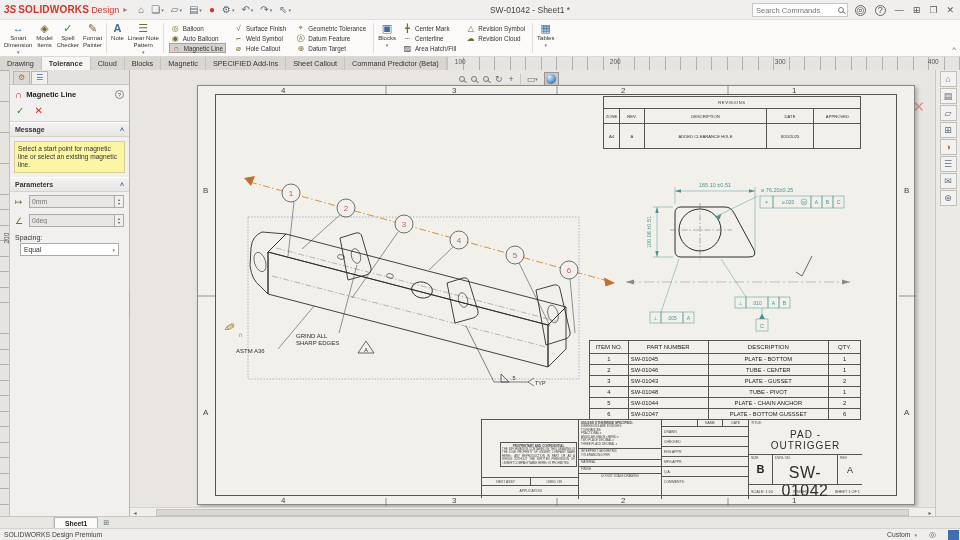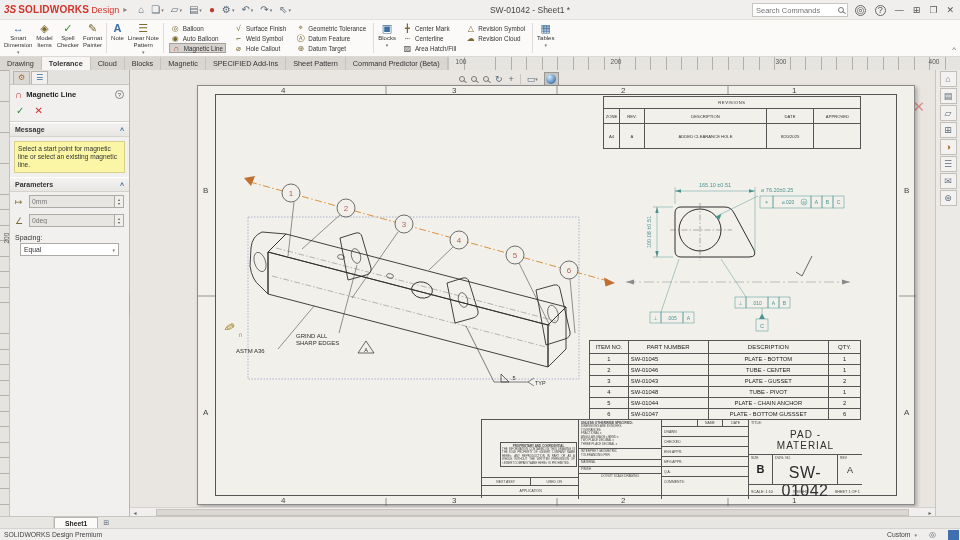--- a/index.html
+++ b/index.html
@@ -341,21 +341,21 @@
     <span class="rb-collapse">^</span>
   </div>
 
   <div class="tabrow">
     <div class="tab">Drawing</div>
     <div class="tab active">Tolerance</div>
     <div class="tab">Cloud</div>
     <div class="tab">Blocks</div>
     <div class="tab">Magnetic</div>
     <div class="tab">SPECIFIED Add-Ins</div>
-    <div class="tab">Sheet Pattern</div>
+    <div class="tab">Sheet Callout</div>
     <div class="tab">Command Predictor (Beta)</div>
     <div class="hruler">
       <span style="left:7px">100</span>
       <span style="left:162px">200</span>
       <span style="left:327px">300</span>
       <span style="left:480px">400</span>
     </div>
   </div>
   <div class="vruler">
       <span>200</span>
@@ -731,21 +731,21 @@
           <div class="rw">DRAWN</div>
           <div class="rw">CHECKED</div>
           <div class="rw">ENG APPR.</div>
           <div class="rw">MFG APPR.</div>
           <div class="rw">Q.A.</div>
           <div class="rw" style="border-bottom:none">COMMENTS:</div>
         </div>
         <div class="tb-colD">
           <div class="tl">TITLE:</div>
           <div class="big">PAD -
-MATERIAL</div>
+OUTRIGGER</div>
           <div class="tb-row2">
             <div class="tb-size">
                 <span class="sl">SIZE</span>
                 <span class="v">B</span>
               </div>
             <div class="tb-dwg">
                 <span class="sl">DWG. NO.</span>
                 <span class="v">SW-01042</span>
               </div>
             <div class="tb-rev">

